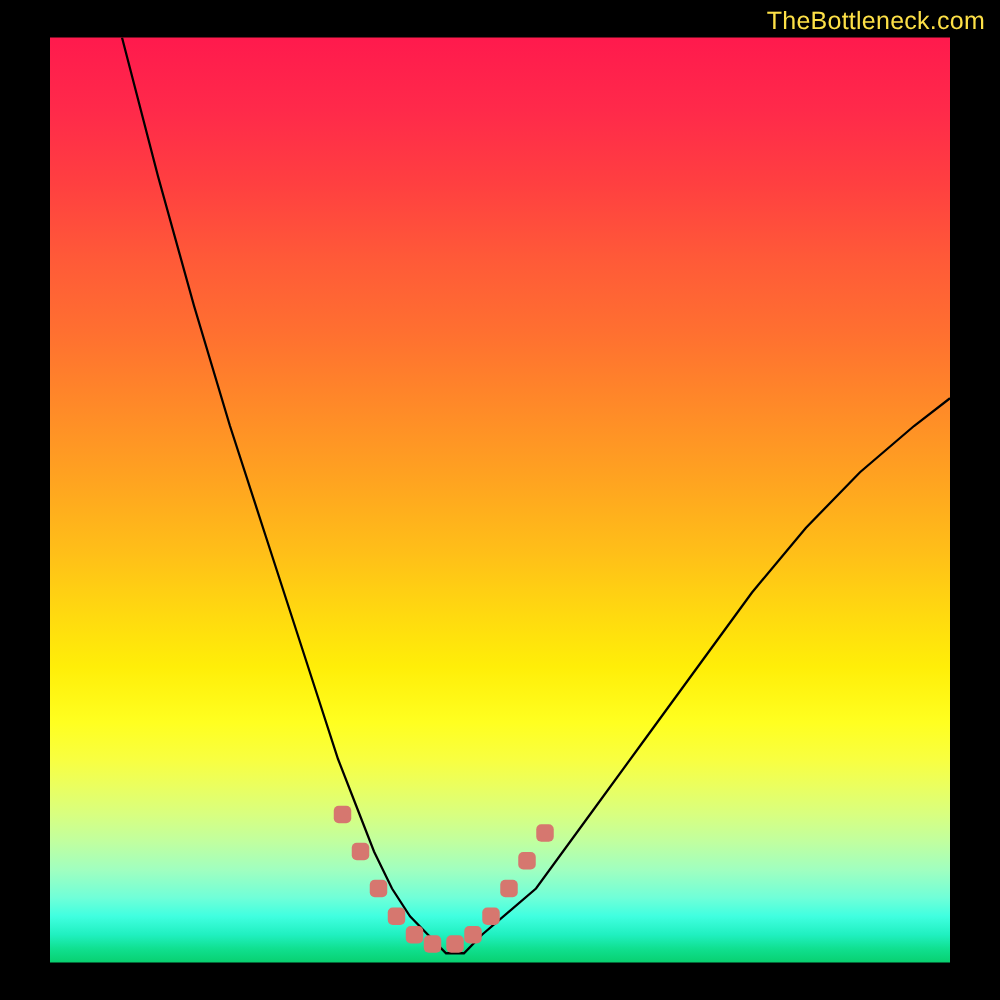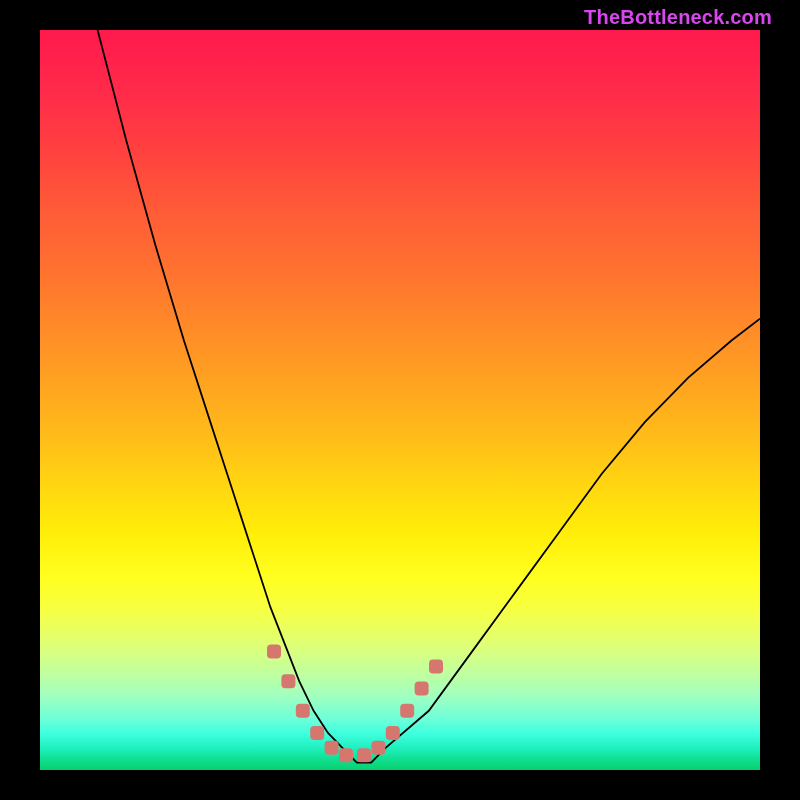--- a/index.html
+++ b/index.html
@@ -42,24 +42,24 @@
       #a0ffc0 90%,
       #70ffd8 93%,
       #40ffe0 95%,
       #20f0c0 97%,
       #10e090 98.5%,
       #08d070 100%);
   }
   .watermark {
     position: absolute;
     top: 6px;
-    right: 28px;
-    color: #d946ef;
+    right: 12px;
+    color: #fde047;
     font-size: 20px;
-    font-weight: 700;
+    font-weight: 400;
     letter-spacing: 0.2px;
     z-index: 10;
   }
   svg.curve {
     position: absolute;
     left: 0;
     top: 0;
     width: 720px;
     height: 740px;
   }

